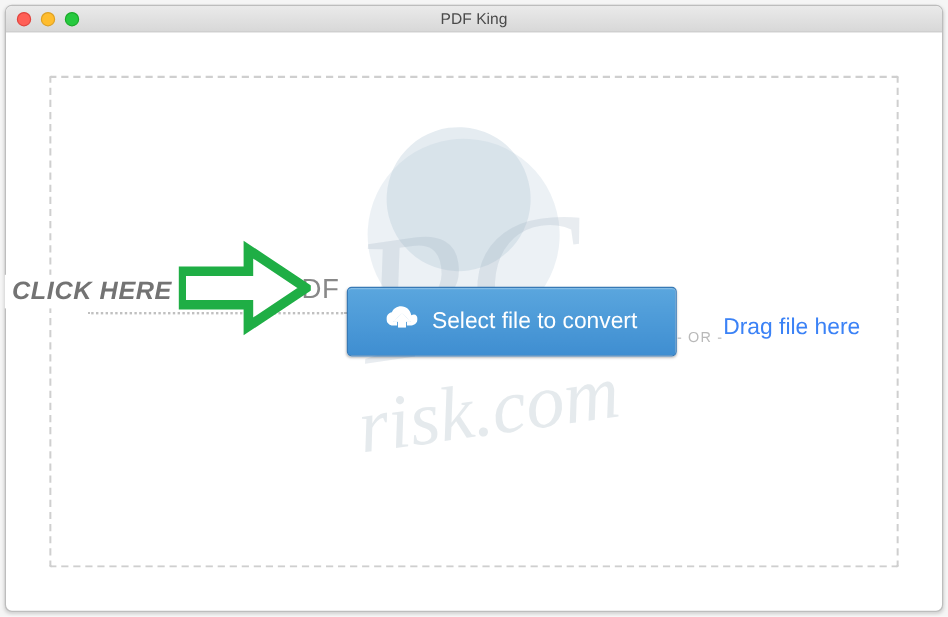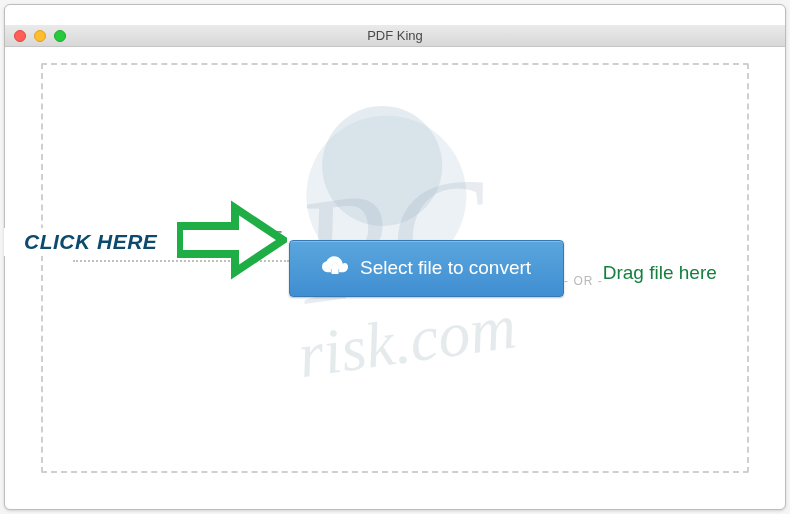--- a/index.html
+++ b/index.html
@@ -19,21 +19,20 @@
     border: 1px solid #bdbdbd;
     border-radius: 6px;
     box-shadow: 0 1px 3px rgba(0,0,0,.15);
     overflow: hidden;
   }
   .titlebar {
     height: 22px;
     background: linear-gradient(#eaeaea, #d8d8d8);
     border-bottom: 1px solid #c5c5c5;
     position: relative;
-    margin-top: 20px;
   }
   .traffic { position: absolute; left: 9px; top: 5px; display: flex; gap: 8px; }
   .dot { width: 12px; height: 12px; border-radius: 50%; }
   .dot.red { background: #ff5f56; border: 1px solid #e0443e; }
   .dot.yellow { background: #ffbd2e; border: 1px solid #dea123; }
   .dot.green { background: #27c93f; border: 1px solid #1aab29; }
   .title {
     position: absolute; left: 0; right: 0; top: 0; height: 22px;
     text-align: center; line-height: 22px;
     font-size: 13px; color: #4a4a4a;
@@ -65,21 +64,21 @@
     box-shadow: 0 1px 2px rgba(0,0,0,.25), inset 0 1px 0 rgba(255,255,255,.25);
   }
   .select-btn svg { width: 26px; height: 22px; fill: #fff; }
   .or {
     margin-top: 26px; font-size: 12px; color: #b9b9b9;
     letter-spacing: 1px;
     text-align: center;
   }
   .drag {
     margin-top: 10px; font-size: 19px; font-weight: 300;
-    color: #15803d;
+    color: #3b82f6;
   }
 
   
   .watermark {
     position: absolute; inset: 0;
     display: flex; align-items: center; justify-content: center;
     pointer-events: none;
   }
   .watermark .wm-inner {
     transform: rotate(-8deg);
@@ -104,25 +103,25 @@
     margin-top: -10px;
   }
 
   
   .annot {
     position: absolute; left: 4px; top: 200px;
     display: flex; align-items: center;
     pointer-events: none;
   }
   .annot-label {
-    background: #fff; padding: 2px 20px;
+    background: #fff; padding: 2px 6px;
     font-family: Arial, sans-serif;
     font-style: italic; font-weight: 900;
     font-size: 21px; letter-spacing: .5px;
-    color: #0c4a6e;
+    color: #737373;
   }
   .annot svg { width: 110px; height: 80px; }
 </style>
 </head>
 <body>
 
 <div class="window">
   <div class="titlebar">
     <div class="traffic">
       <div class="dot red"></div>

